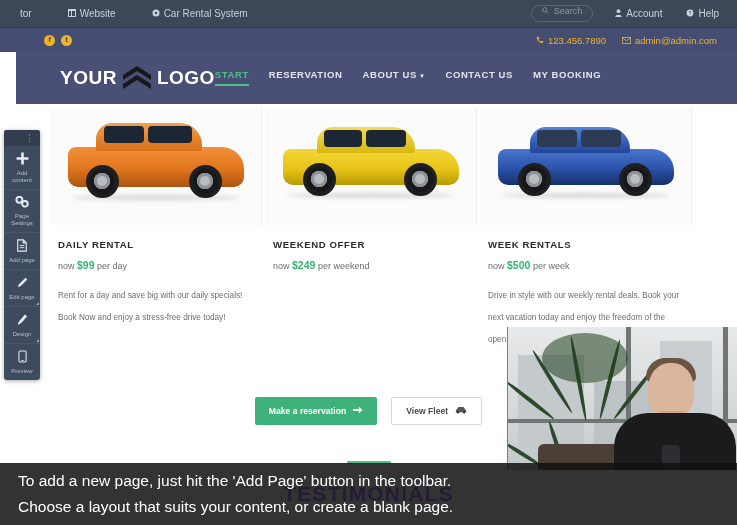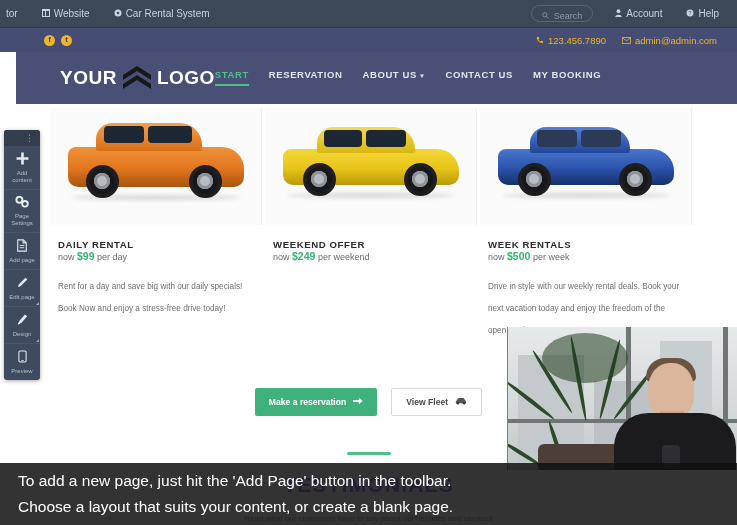--- a/index.html
+++ b/index.html
@@ -13,30 +13,30 @@
 
   
   .admin-bar {
     position: absolute; top: 0; left: 0; width: 737px; height: 28px;
     background: #3c4758;
     display: flex; align-items: center;
     color: #c9d2de; font-size: 10px;
     box-sizing: border-box;
     border-bottom: 1px solid #333c4a;
   }
-  .admin-left { display: flex; align-items: center; gap: 0px; padding-left: 0px; }
+  .admin-left { display: flex; align-items: center; gap: 12px; padding-left: 14px; }
   .admin-item {
     display: flex; align-items: center; gap: 4px;
     padding: 0 12px; height: 28px; white-space: nowrap;
     color: #c9d2de;
   }
   .admin-item:first-child { padding-left: 2px; }
   .admin-right { margin-left: auto; display: flex; align-items: center; padding-right: 6px; }
   .admin-search {
-    display: flex; align-items: flex-end; gap: 5px;
+    display: flex; align-items: flex-start; gap: 5px;
     border: 1px solid #5a6678; border-radius: 10px;
     height: 15px; padding: 0 10px; margin-right: 10px;
     color: #8e99a8; font-size: 9px;
   }
   .admin-ico { display: inline-block; line-height: 1; }
 
   
   .contact-strip {
     position: absolute; top: 28px; left: 0; width: 737px; height: 24px;
     background: #464d73;
@@ -128,21 +128,21 @@
   .card-wrap { display: flex; padding-left: 50px; padding-top: 4px; }
   .card + .card { margin-left: 3px; }
   .card-photo {
     height: 117px; position: relative; overflow: hidden;
     background: #fbfbfb;
     border-right: 1px solid #efefef;
   }
   .card-body { padding: 14px 8px 4px 8px; }
   .card-title {
     font-size: 9.6px; font-weight: 800; color: #2b2b2b;
-    letter-spacing: 0.6px; 
+    letter-spacing: 0.6px; margin-bottom: 9px;
   }
   .card-price {
     font-size: 9px; color: #6d6d6d; margin-bottom: 14px;
   }
   .card-price b { color: #34b473; font-weight: 800; font-size: 10.5px; }
   .card-desc {
     font-size: 8.2px; color: #6f6f6f; line-height: 22px;
   }
 
   

